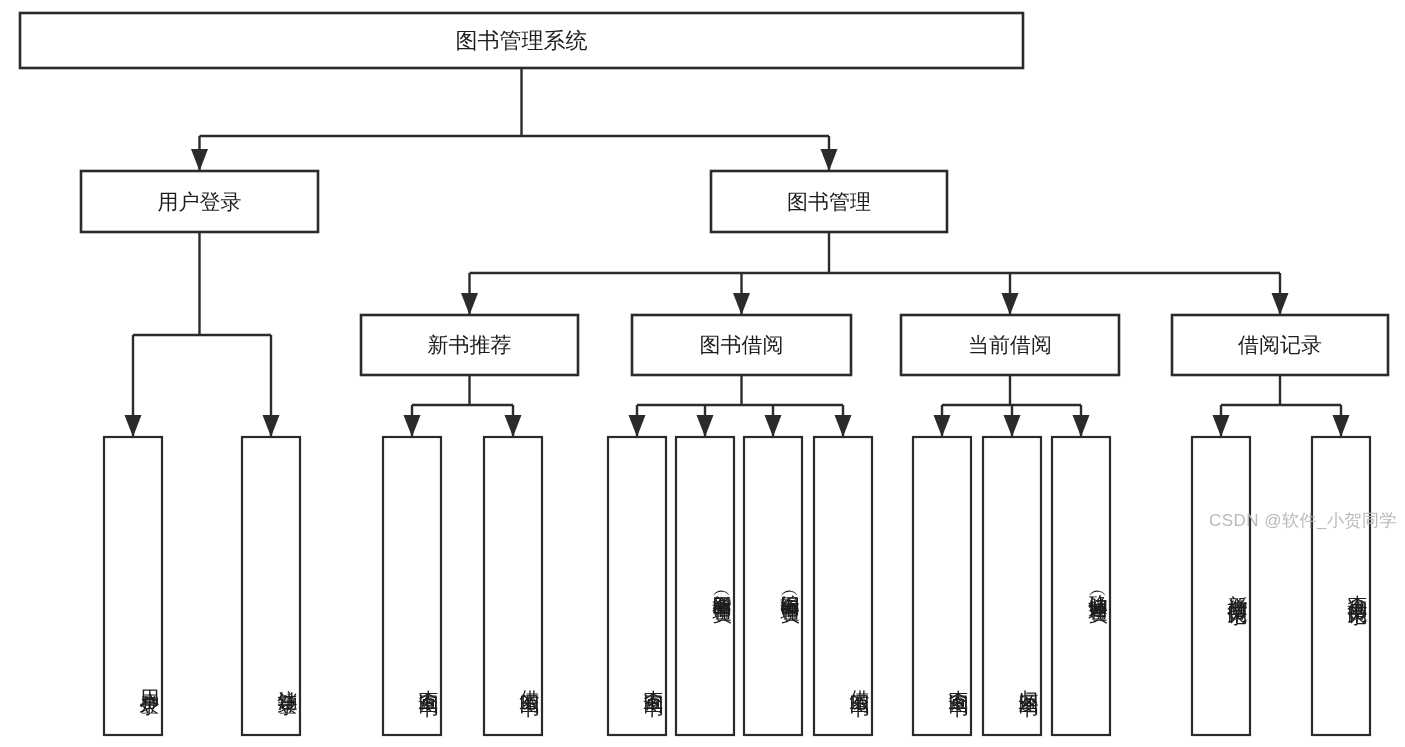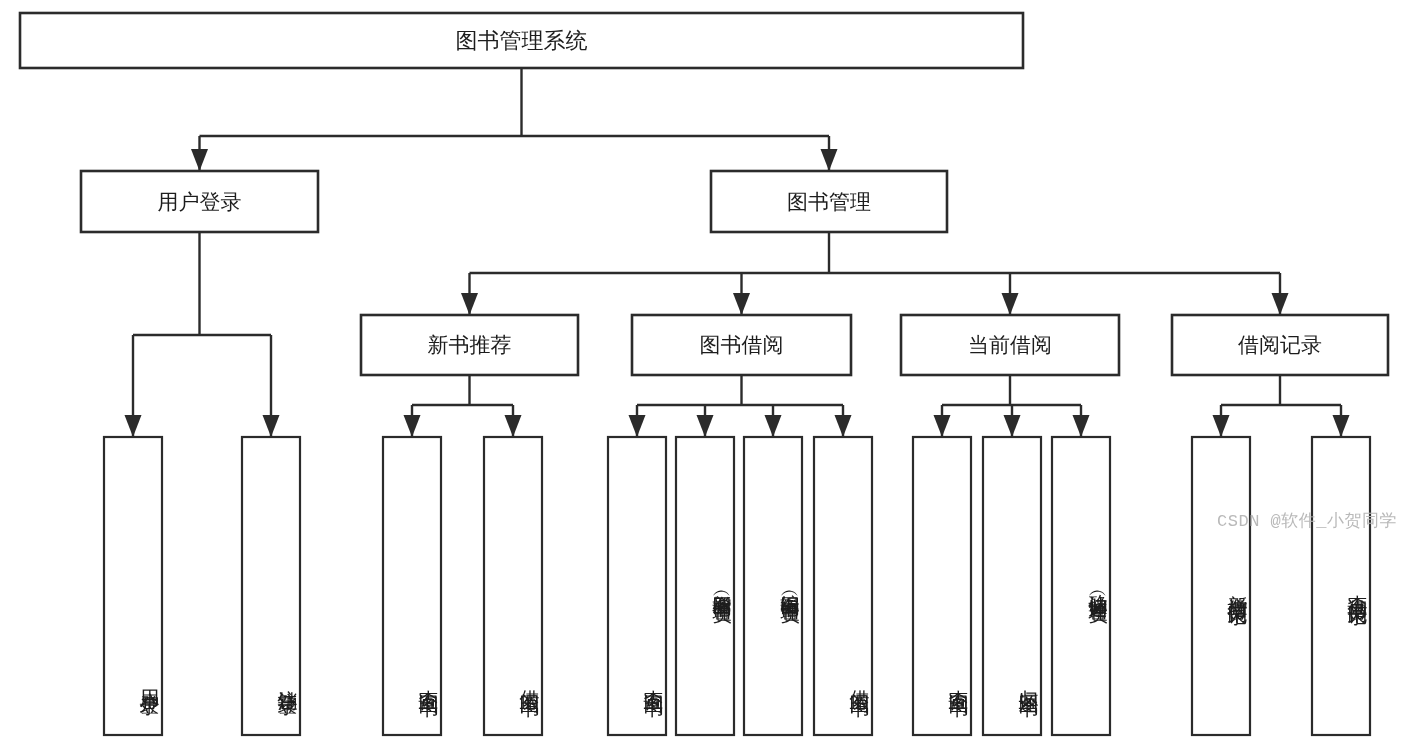--- a/index.html
+++ b/index.html
@@ -73,21 +73,21 @@
     display: flex;
     align-items: flex-start;
     justify-content: center;
     white-space: nowrap;
     pointer-events: none;
   }
   .watermark {
     position: absolute;
     right: 8px;
     bottom: 4px;
-    font-family: Liberation Mono, monospace;
+    font-family: Liberation Sans, sans-serif;
     font-size: 17px;
     color: #b9b9b9;
     letter-spacing: 0.5px;
     white-space: nowrap;
   }
 </style>
 </head>
 <body>
 
 <div id="diagram-root">

